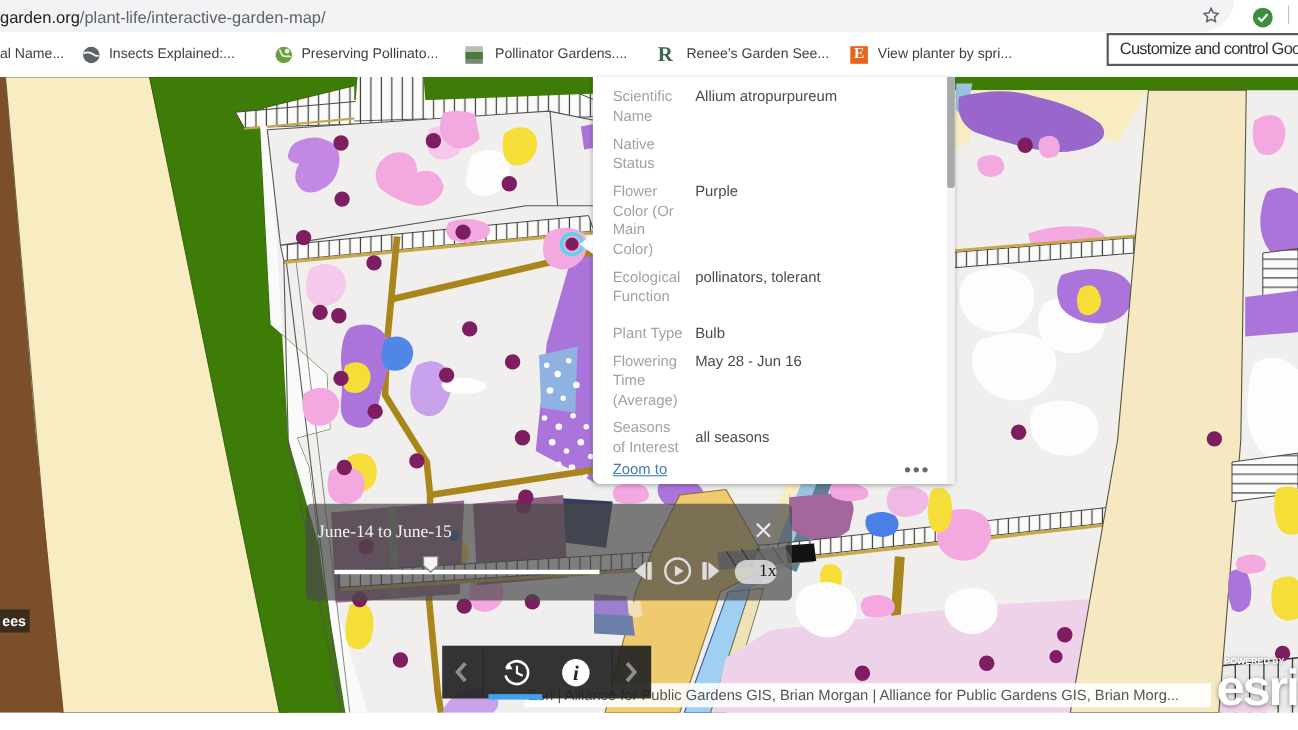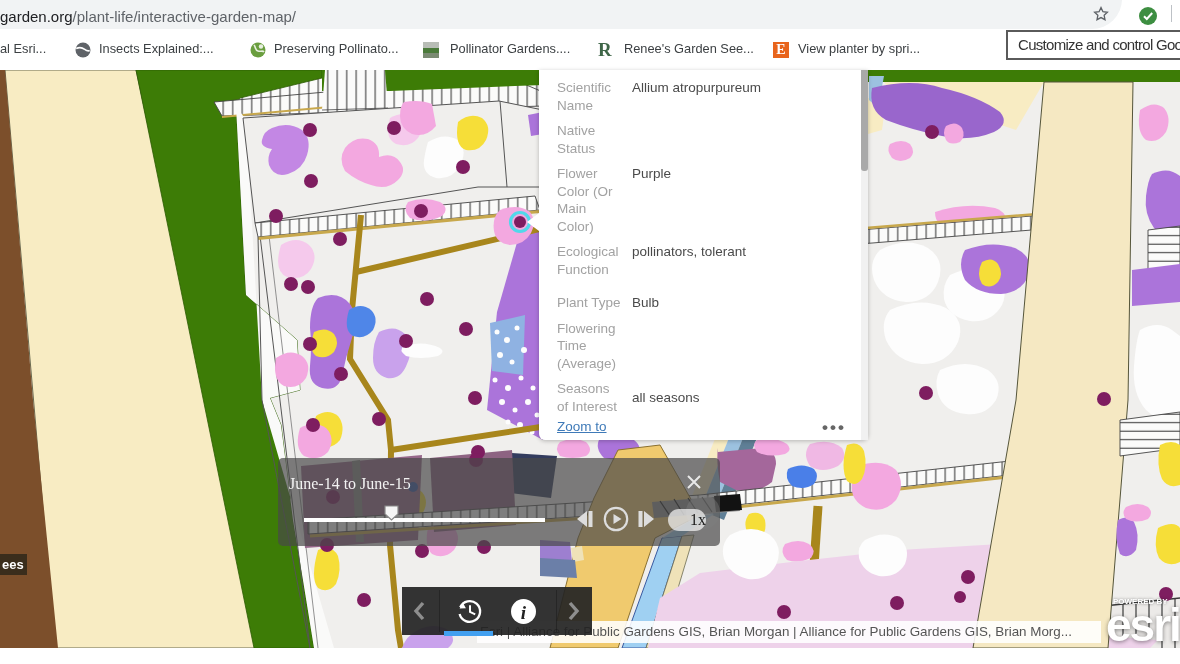--- a/index.html
+++ b/index.html
@@ -17,21 +17,21 @@
 <svg class="abs" style="left:1092px;top:5px;z-index:3;" width="18" height="18" viewBox="0 0 24 24" fill="none" stroke="#5f6368" stroke-width="1.8">
     <path d="M12 3.5l2.6 5.4 5.9.8-4.3 4.1 1.1 5.8L12 16.8l-5.3 2.8 1.1-5.8-4.3-4.1 5.9-.8z"></path>
   </svg>
 
 <div class="abs" style="left:1139px;top:7px;width:18px;height:18px;border-radius:50%;background:#3d8e41;z-index:3;"></div>
 <svg class="abs" style="left:1139px;top:7px;z-index:4;" width="18" height="18" viewBox="0 0 18 18">
     <path d="M5 9.2l2.8 2.8L13.2 6" stroke="#fff" stroke-width="2" fill="none"></path>
   </svg>
 <div class="abs" style="left:1171px;top:5px;width:1px;height:17px;background:#bdc1c6;z-index:3;"></div>
 
-<div class="abs" style="left:0;top:41px;height:18px;z-index:3;font-size:12.8px;color:#3c4043;white-space:nowrap;">al Esri...</div>
+<div class="abs" style="left:0;top:41px;height:18px;z-index:3;font-size:12.8px;color:#3c4043;white-space:nowrap;">al Name...</div>
 <div class="abs" style="left:99px;top:41px;z-index:3;font-size:12.8px;color:#3c4043;">Insects Explained:...</div>
 <div class="abs" style="left:274px;top:41px;z-index:3;font-size:12.8px;color:#3c4043;">Preserving Pollinato...</div>
 <div class="abs" style="left:450px;top:41px;z-index:3;font-size:12.8px;color:#3c4043;">Pollinator Gardens....</div>
 <div class="abs" style="left:624px;top:41px;z-index:3;font-size:12.8px;color:#3c4043;">Renee's Garden See...</div>
 <div class="abs" style="left:798px;top:41px;z-index:3;font-size:12.8px;color:#3c4043;">View planter by spri...</div>
 
 <svg class="abs" style="left:75px;top:42px;z-index:3;" width="16" height="16" viewBox="0 0 16 16">
     <circle cx="8" cy="8" r="7.5" fill="#5f6368"></circle>
     <path d="M1.2 6.5c3-1.5 6-1 8.5.8 2 1.5 3.8 1.8 5 1.2" stroke="#fff" stroke-width="1.6" fill="none"></path>
     <path d="M9.5 1( )" fill="none"></path>
@@ -348,20 +348,21 @@
     <div style="display:flex;margin-bottom:16px;">
         <div style="width:75px;flex:none;color:#a2a2a2;line-height:17.5px;">Ecological<br>Function</div>
         <div style="color:#4a4a4a;line-height:17.5px;">pollinators, tolerant</div>
       </div>
     <div style="display:flex;margin-bottom:8px;">
         <div style="width:75px;flex:none;color:#a2a2a2;line-height:17.5px;">Plant Type</div>
         <div style="color:#4a4a4a;line-height:17.5px;">Bulb</div>
       </div>
     <div style="display:flex;margin-bottom:8px;">
         <div style="width:75px;flex:none;color:#a2a2a2;line-height:17.5px;">Flowering<br>Time<br>(Average)</div>
+        <div style="color:#4a4a4a;line-height:17.5px;">May 28 - Jun 16</div>
       </div>
     <div style="display:flex;margin-bottom:8px;align-items:center;">
         <div style="width:75px;flex:none;color:#a2a2a2;line-height:17.5px;">Seasons<br>of Interest</div>
         <div style="color:#4a4a4a;line-height:17.5px;">all seasons</div>
       </div>
   </div>
   <div style="position:absolute;left:18px;top:348px;color:#3f7ab8;text-decoration:underline;line-height:17.5px;">Zoom to</div>
   <div style="position:absolute;left:283px;top:348px;color:#666;font-size:17px;letter-spacing:2px;font-weight:bold;">•••</div>
 </div>
 

